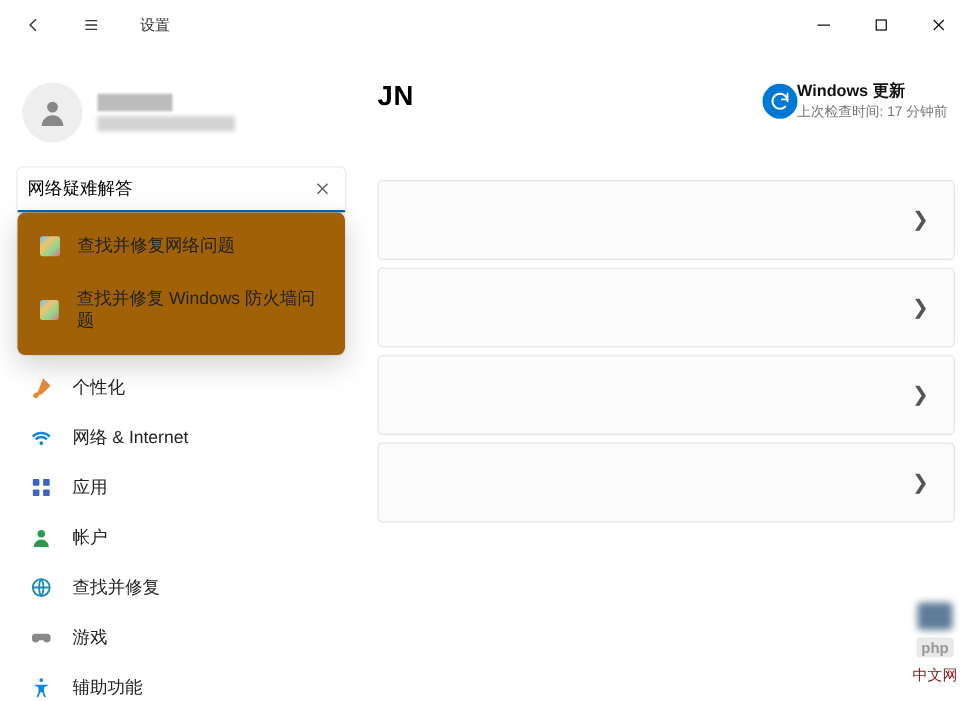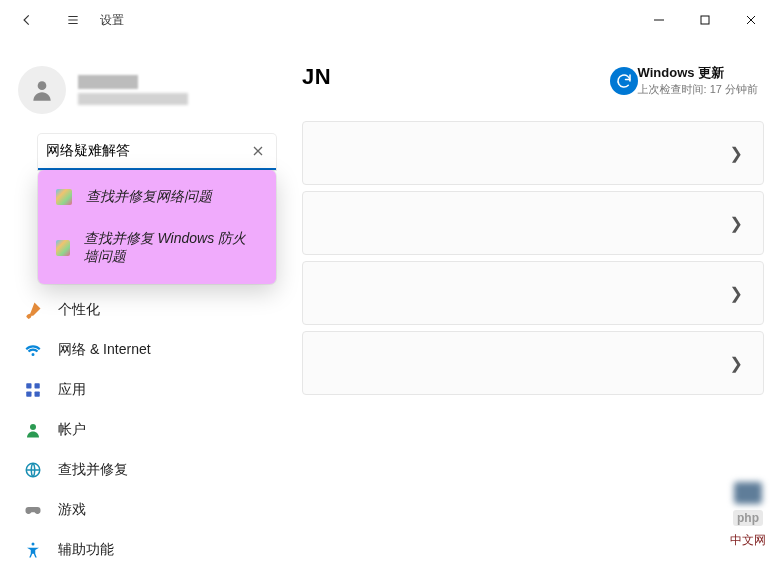--- a/index.html
+++ b/index.html
@@ -3,54 +3,54 @@
   <meta charset="utf-8">
   <style>
     * { margin: 0; padding: 0; box-sizing: border-box; font-family: "Microsoft YaHei", "Segoe UI", sans-serif; }
     body { background: #fff; width: 782px; height: 561px; overflow: hidden; position: relative; }
 
     
     .titlebar { display: flex; align-items: center; height: 40px; padding: 0 8px; }
     .titlebar-left { display: flex; align-items: center; gap: 8px; }
     .tb-btn { width: 38px; height: 32px; display: flex; align-items: center; justify-content: center; color: #333; }
     .tb-btn svg { width: 14px; height: 14px; }
-    .title-text { font-size: 12px; color: #333; margin-left: 0; }
+    .title-text { font-size: 12px; color: #333; margin-left: 12px; }
     .window-controls { margin-left: auto; display: flex; }
     .wc-btn { width: 46px; height: 32px; display: flex; align-items: center; justify-content: center; color: #111; }
 
     .body-row { display: flex; height: calc(100% - 40px); }
 
     
     .sidebar { width: 290px; padding: 12px 14px 0 14px; display: flex; flex-direction: column; position: relative; }
     .user-block { display: flex; align-items: center; gap: 12px; padding: 14px 4px 20px 4px; }
     .avatar-wrap { width: 48px; height: 48px; border-radius: 50%; background: #eee; display: flex; align-items: center; justify-content: center; }
     .avatar-wrap svg { width: 26px; height: 26px; fill: #888; }
     .user-text { display: flex; flex-direction: column; gap: 4px; }
     .redact-a { width: 60px; height: 14px; background: #bcbcbc; filter: blur(1px); }
     .redact-b { width: 110px; height: 12px; background: #d2d2d2; filter: blur(1.5px); }
 
     
-    .search-wrap { position: relative; margin-left: 24px; }
+    .search-wrap { position: relative; }
     .search-box { display: flex; align-items: center; height: 36px; border: none; border-bottom: 2px solid #0067c0; background: #fff; position: relative; padding: 0 8px; box-shadow: 0 0 0 1px rgba(0,0,0,0.08); border-radius: 4px 4px 0 0; }
     .search-box input { border: none; outline: none; flex: 1; font-size: 14px; color: #000; }
     .search-clear { width: 20px; height: 20px; display: flex; align-items: center; justify-content: center; color: #666; cursor: pointer; }
 
     
-    .suggest-panel { position: absolute; left: 0; right: 0; top: 100%; background: #f0abfc; border-radius: 6px; box-shadow: 0 8px 24px rgba(0,0,0,0.18), 0 0 0 1px rgba(0,0,0,0.05); padding: 6px 0; z-index: 20; font-style: italic; }
+    .suggest-panel { position: absolute; left: 0; right: 0; top: 100%; background: #a16207; border-radius: 6px; box-shadow: 0 8px 24px rgba(0,0,0,0.18), 0 0 0 1px rgba(0,0,0,0.05); padding: 6px 0; z-index: 20; }
     .suggest-item { display: flex; align-items: center; gap: 14px; padding: 12px 18px; font-size: 14px; color: #222; }
     .sug-icon { width: 16px; height: 16px; background: linear-gradient(135deg,#6fbef0,#f0c36f,#8fd68f,#e06f8f); border-radius: 2px; }
 
     
     .nav-list { display: flex; flex-direction: column; margin-top: 120px; }
     .nav-item { display: flex; align-items: center; gap: 16px; height: 40px; padding: 0 10px; border-radius: 4px; font-size: 14px; color: #222; }
     .nav-icon { width: 18px; height: 18px; display: flex; align-items: center; justify-content: center; font-size: 16px; }
 
     
     .main { flex: 1; padding: 24px 18px 0 12px; display: flex; flex-direction: column; }
-    .main-header-row { display: flex; align-items: flex-start; justify-content: space-between; margin-bottom: 24px; padding-right: 6px; }
+    .main-header-row { display: flex; align-items: flex-start; justify-content: space-between; margin-bottom: 47px; padding-right: 6px; }
     .page-title-txt { font-size: 22px; font-weight: 600; letter-spacing: .5px;}
     .update-block { display: flex; align-items: center; }
     .update-icon-wrap { width: 28px; height: 28px; border-radius: 50%; background: #0078d4; display: flex; align-items: center; justify-content: center; }
     .update-icon-wrap svg { width: 18px; height: 18px; stroke: #fff; fill:none;}
     .update-text { display:flex; flex-direction: column; }
     .update-title { font-size: 13px; font-weight: 600; color:#111; }
     .update-sub { font-size: 11px; color: #777; }
 
     .cards { display: flex; flex-direction: column; gap: 6px; }
     .card { height: 64px; border: 1px solid #e6e6e6; border-radius: 4px; background: #fbfbfb; display: flex; align-items: center; justify-content: flex-end; padding: 0 20px; }

